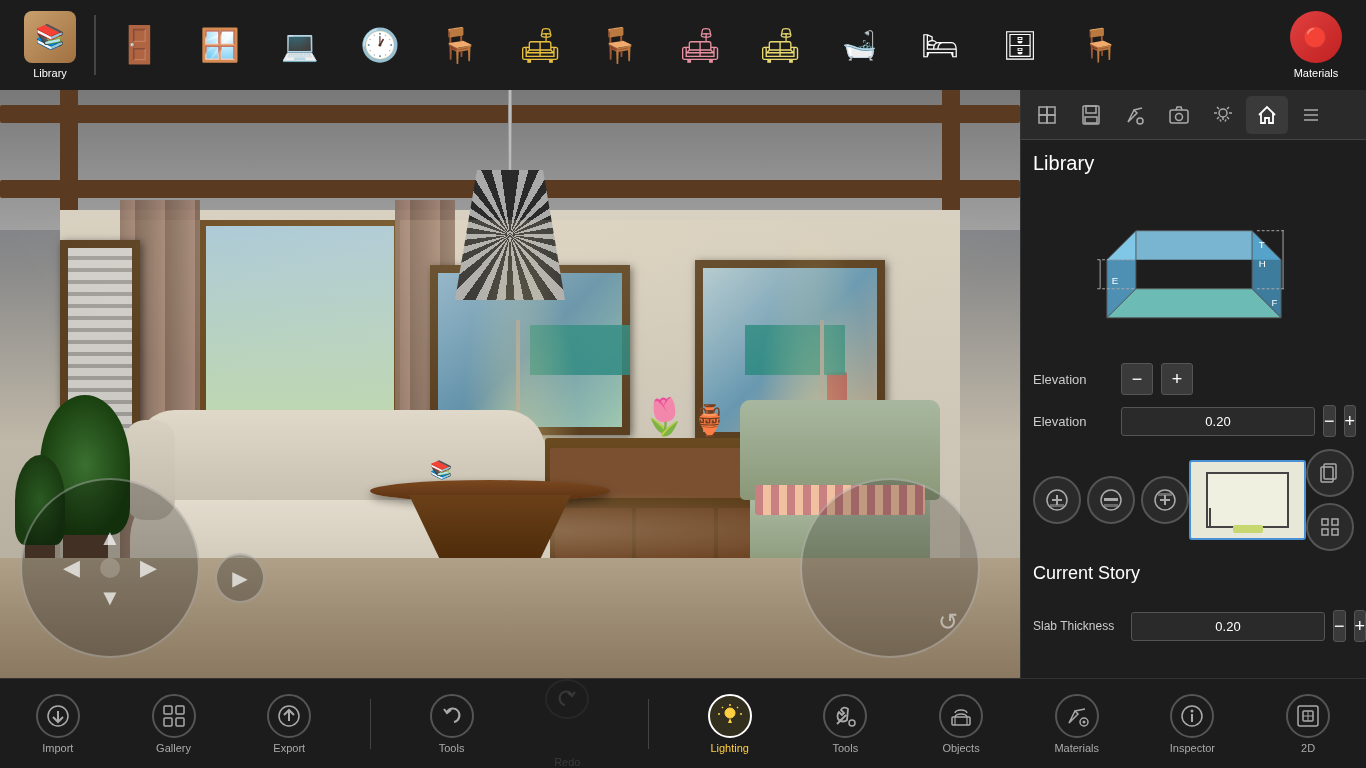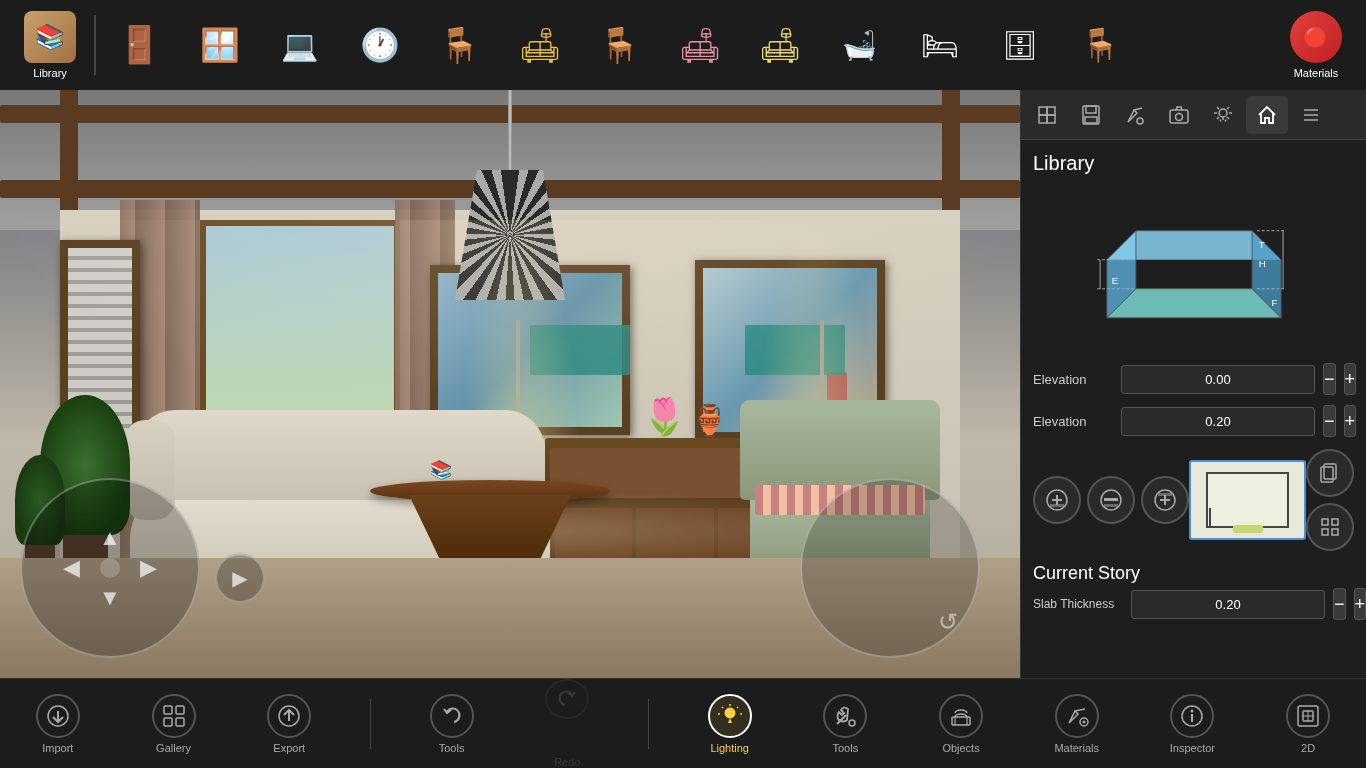--- a/index.html
+++ b/index.html
@@ -313,21 +313,21 @@
       border: 2px solid #444;
       background: #f0f0e0;
     }
 
     
     .story-title {
       font-size: 18px;
       font-weight: 300;
       color: #fff;
       margin-top: 12px;
-      margin-bottom: 4px;
+      margin-bottom: 26px;
     }
 
     
     #bottom-toolbar {
       position: absolute;
       bottom: 0; left: 0; right: 0;
       height: 90px;
       background: #1c1c1c;
       display: flex;
       align-items: center;
@@ -715,21 +715,20 @@
         <line x1="165" y1="100" x2="195" y2="100" stroke="#aaa" stroke-width="1" stroke-dasharray="3,2"></line>
         <line x1="192" y1="40" x2="192" y2="100" stroke="#aaa" stroke-width="1"></line>
         <line x1="0" y1="70" x2="40" y2="70" stroke="#aaa" stroke-width="1" stroke-dasharray="3,2"></line>
         <line x1="0" y1="100" x2="40" y2="100" stroke="#aaa" stroke-width="1" stroke-dasharray="3,2"></line>
         <line x1="3" y1="70" x2="3" y2="100" stroke="#aaa" stroke-width="1"></line>
       </svg>
     </div>
 
     <div class="input-row">
       <span class="input-label">Elevation</span>
-      <input type="text" class="num-input" value="0.00" style="">
       <div class="step-btn">−</div>
       <div class="step-btn">+</div>
     </div>
 
     <div class="input-row">
       <span class="input-label">Elevation</span>
       <input type="text" class="num-input" value="0.20" style="">
       <div class="step-btn">−</div>
       <div class="step-btn">+</div>
     </div>

